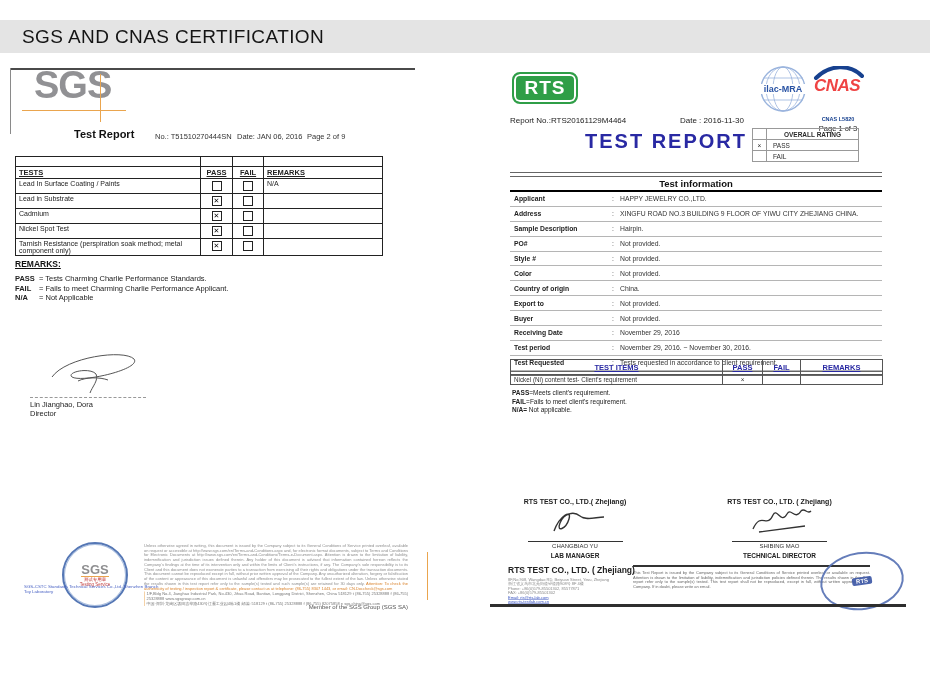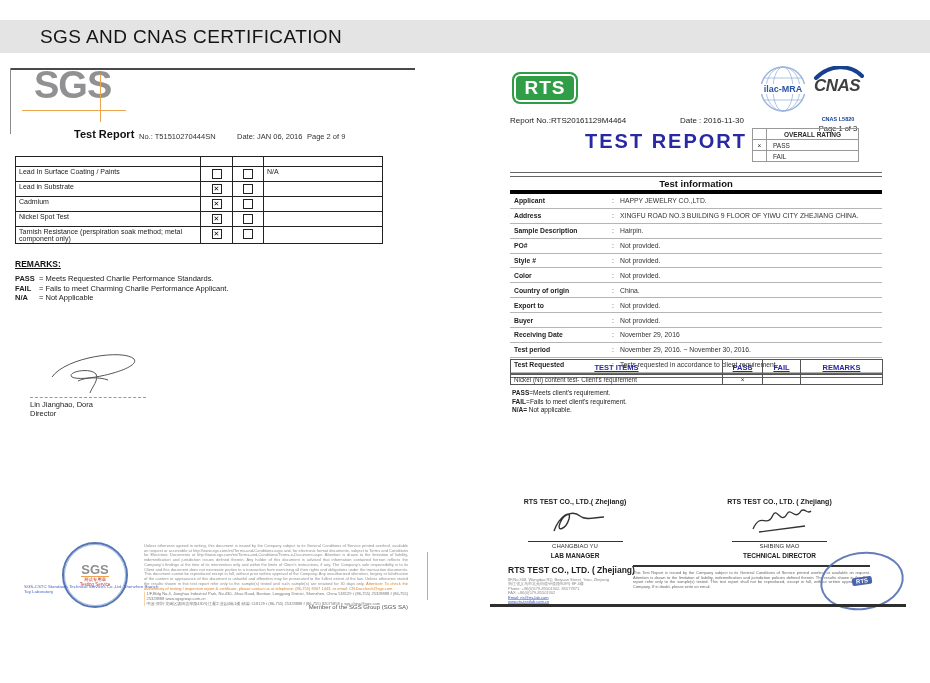--- a/index.html
+++ b/index.html
@@ -1,32 +1,32 @@
 <!DOCTYPE html>
 <html><head>
 <meta charset="utf-8">
 <style>
   html,body{margin:0;padding:0;overflow:hidden;}
   body{width:930px;height:683px;background:#fff;font-family:"Liberation Sans",sans-serif;color:#222;position:relative;}
   .abs{position:absolute;}
 
   
   .header-bar{position:absolute;left:0;top:20px;width:930px;height:33px;background:#e4e4e4;display:flex;align-items:center;}
-  .header-title{margin-left:40px;font-size:19px;color:#151515;letter-spacing:.4px;}
+  .header-title{margin-left:22px;font-size:19px;color:#151515;letter-spacing:.4px;}
 
   
   .sgs-doc{position:absolute;left:10px;top:60px;width:425px;height:566px;background:#fff;}
   .sgs-topline{left:0;top:8px;width:405px;height:2px;background:#4a4a4a;}
   .sgs-vline{left:0;top:8px;width:1px;height:66px;background:#8a8a8a;}
   .sgs-logo{left:24px;top:4px;font-size:38px;font-weight:bold;color:#919194;letter-spacing:-1px;}
   .sgs-vmark{left:90px;top:14px;width:1px;height:48px;background:#eaa54e;}
   .sgs-hmark{left:12px;top:50px;width:104px;height:1px;background:#eaa54e;}
   .sgs-meta-label{left:64px;top:68px;font-size:11px;font-weight:bold;color:#111;}
   .sgs-meta{font-size:7.5px;color:#333;top:72px;}
-  .m-no{left:129px;} .m-date{left:227px;} .m-page{left:297px;}
+  .m-no{left:145px;} .m-date{left:227px;} .m-page{left:297px;}
 
   table.sgs-t{left:5px;top:96px;width:367px;border-collapse:collapse;position:absolute;table-layout:fixed;}
   table.sgs-t td,table.sgs-t th{border:1px solid #222;font-size:7px;padding:1px 3px;vertical-align:top;text-align:left;}
   table.sgs-t .hdr{font-size:7.5px;font-weight:bold;text-decoration:underline;}
   table.sgs-t .t-c{text-align:center;padding:1px 0;}
   .cb{width:8px;height:8px;border:1px solid #222;margin:1px auto;font-size:7px;line-height:7px;text-align:center;overflow:hidden;color:#111;}
   .empty-row td{height:7px;padding:0;}
 
   .remarks-head{left:5px;top:199px;font-size:8.5px;font-weight:bold;text-decoration:underline;color:#111;}
   .sgs-legend{left:5px;top:214px;font-size:7.5px;line-height:9.5px;color:#222;}
@@ -47,33 +47,33 @@
   .member-note{left:230px;top:544px;width:168px;text-align:right;font-size:6px;color:#555;}
   .sgs-orange-r{left:417px;top:492px;width:1px;height:48px;background:#eaa54e;}
 
   
   .rts-doc{position:absolute;left:490px;top:60px;width:435px;height:566px;background:#fff;}
   .rts-logo{left:22px;top:12px;width:62px;height:28px;background:#2f9e47;border:2px solid #2f9e47;box-shadow:inset 0 0 0 2px #fff;border-radius:8px;display:flex;align-items:center;justify-content:center;color:#fff;font-weight:bold;font-size:19px;letter-spacing:1px;}
   .rts-no{left:20px;top:56px;font-size:8px;color:#222;}
   .rts-date{left:190px;top:56px;font-size:8px;color:#222;}
   .ilac{left:268px;top:4px;}
   .cnas-arc{left:322px;top:6px;}
-  .cnas-text{left:324px;top:16px;font-size:17px;font-weight:bold;font-style:italic;color:#404040;letter-spacing:-.5px;}
+  .cnas-text{left:324px;top:16px;font-size:17px;font-weight:bold;font-style:italic;color:#ef4444;letter-spacing:-.5px;}
   .cnas-code{left:318px;top:56px;width:60px;text-align:center;font-size:5.5px;font-weight:bold;color:#17418f;}
   .cnas-page{left:318px;top:64px;width:60px;text-align:center;font-size:7.5px;color:#222;}
   .rts-title{left:95px;top:70px;font-size:20px;font-weight:bold;color:#2929a3;letter-spacing:2px;}
 
   table.rate{left:262px;top:68px;width:106px;border-collapse:collapse;position:absolute;table-layout:fixed;}
   table.rate td{border:1px solid #999;font-size:6.5px;color:#2a2a2a;height:10px;padding:0 0 0 6px;}
   table.rate .rh{font-weight:bold;text-align:center;padding:0;}
   table.rate .rm{text-align:center;padding:0;}
 
   .ti-wrap{left:20px;top:112px;width:372px;}
   .dbl{height:3px;border-top:1px solid #666;border-bottom:1px solid #666;}
-  .ti-title{height:13px;border-bottom:4px solid #000000;text-align:center;font-weight:bold;font-size:9.5px;line-height:13px;color:#111;}
+  .ti-title{height:13px;border-bottom:2px solid #000000;text-align:center;font-weight:bold;font-size:9.5px;line-height:13px;color:#111;}
   .ti-row{height:13.9px;border-bottom:1px solid #b5b5b5;display:flex;align-items:center;font-size:6.8px;}
   .ti-row:last-of-type{border-bottom:none;}
   .ti-label{width:92px;font-weight:bold;padding-left:4px;color:#222;}
   .ti-sep{width:14px;text-align:center;color:#444;}
   .ti-value{flex:1;color:#333;}
 
   table.items{left:20px;top:299px;width:372px;border-collapse:collapse;position:absolute;table-layout:fixed;}
   table.items td{border:1px solid #555;font-size:6.3px;padding:1px 3px;color:#333;}
   table.items .ih{color:#2929a3;font-weight:bold;text-decoration:underline;text-align:center;font-size:7.5px;height:12px;}
   table.items .ic{text-align:center;}
@@ -124,20 +124,26 @@
           <col style="width:119px">
         </colgroup>
       <tbody>
           <tr class="empty-row">
             <td></td>
             <td></td>
             <td></td>
             <td></td>
           </tr>
       <tr>
+        <td class="hdr">TESTS</td>
+        <td class="hdr t-c">PASS</td>
+        <td class="hdr t-c">FAIL</td>
+        <td class="hdr">REMARKS</td>
+      </tr>
+      <tr>
         <td>Lead In Surface Coating / Paints</td>
         <td class="t-c">
               <div class="cb"></div>
             </td>
         <td class="t-c">
               <div class="cb"></div>
             </td>
         <td>N/A</td>
       </tr>
       <tr>
@@ -178,21 +184,21 @@
         <td class="t-c">
               <div class="cb"></div>
             </td>
         <td></td>
       </tr>
     </tbody>
       </table>
 
     <div class="abs remarks-head">REMARKS:</div>
     <div class="abs sgs-legend">
-      <div><b>PASS</b><span>=</span> <span>Meets Requested Charlie Performance Standards.</span></div>
+      <div><b>PASS</b><span>=</span> <span>Tests Charming Charlie Performance Standards.</span></div>
       <div><b>FAIL</b><span>=</span> <span>Fails to meet Charming Charlie Performance Applicant.</span></div>
       <div><b>N/A</b><span>=</span> <span>Not Applicable</span></div>
     </div>
 
 
     <svg class="abs sgs-sig" width="115" height="48" viewBox="0 0 115 48">
       <path d="M14,30 C28,10 86,2 96,12 C104,22 44,36 34,30 C28,25 52,20 58,27 C61,33 54,40 52,46 M40,34 C48,30 62,30 70,33" fill="none" stroke="#555" stroke-width="1"></path>
     </svg>
     <div class="abs sig-dash"></div>
     <div class="abs sig-name">Lin Jianghao, Dora</div>

